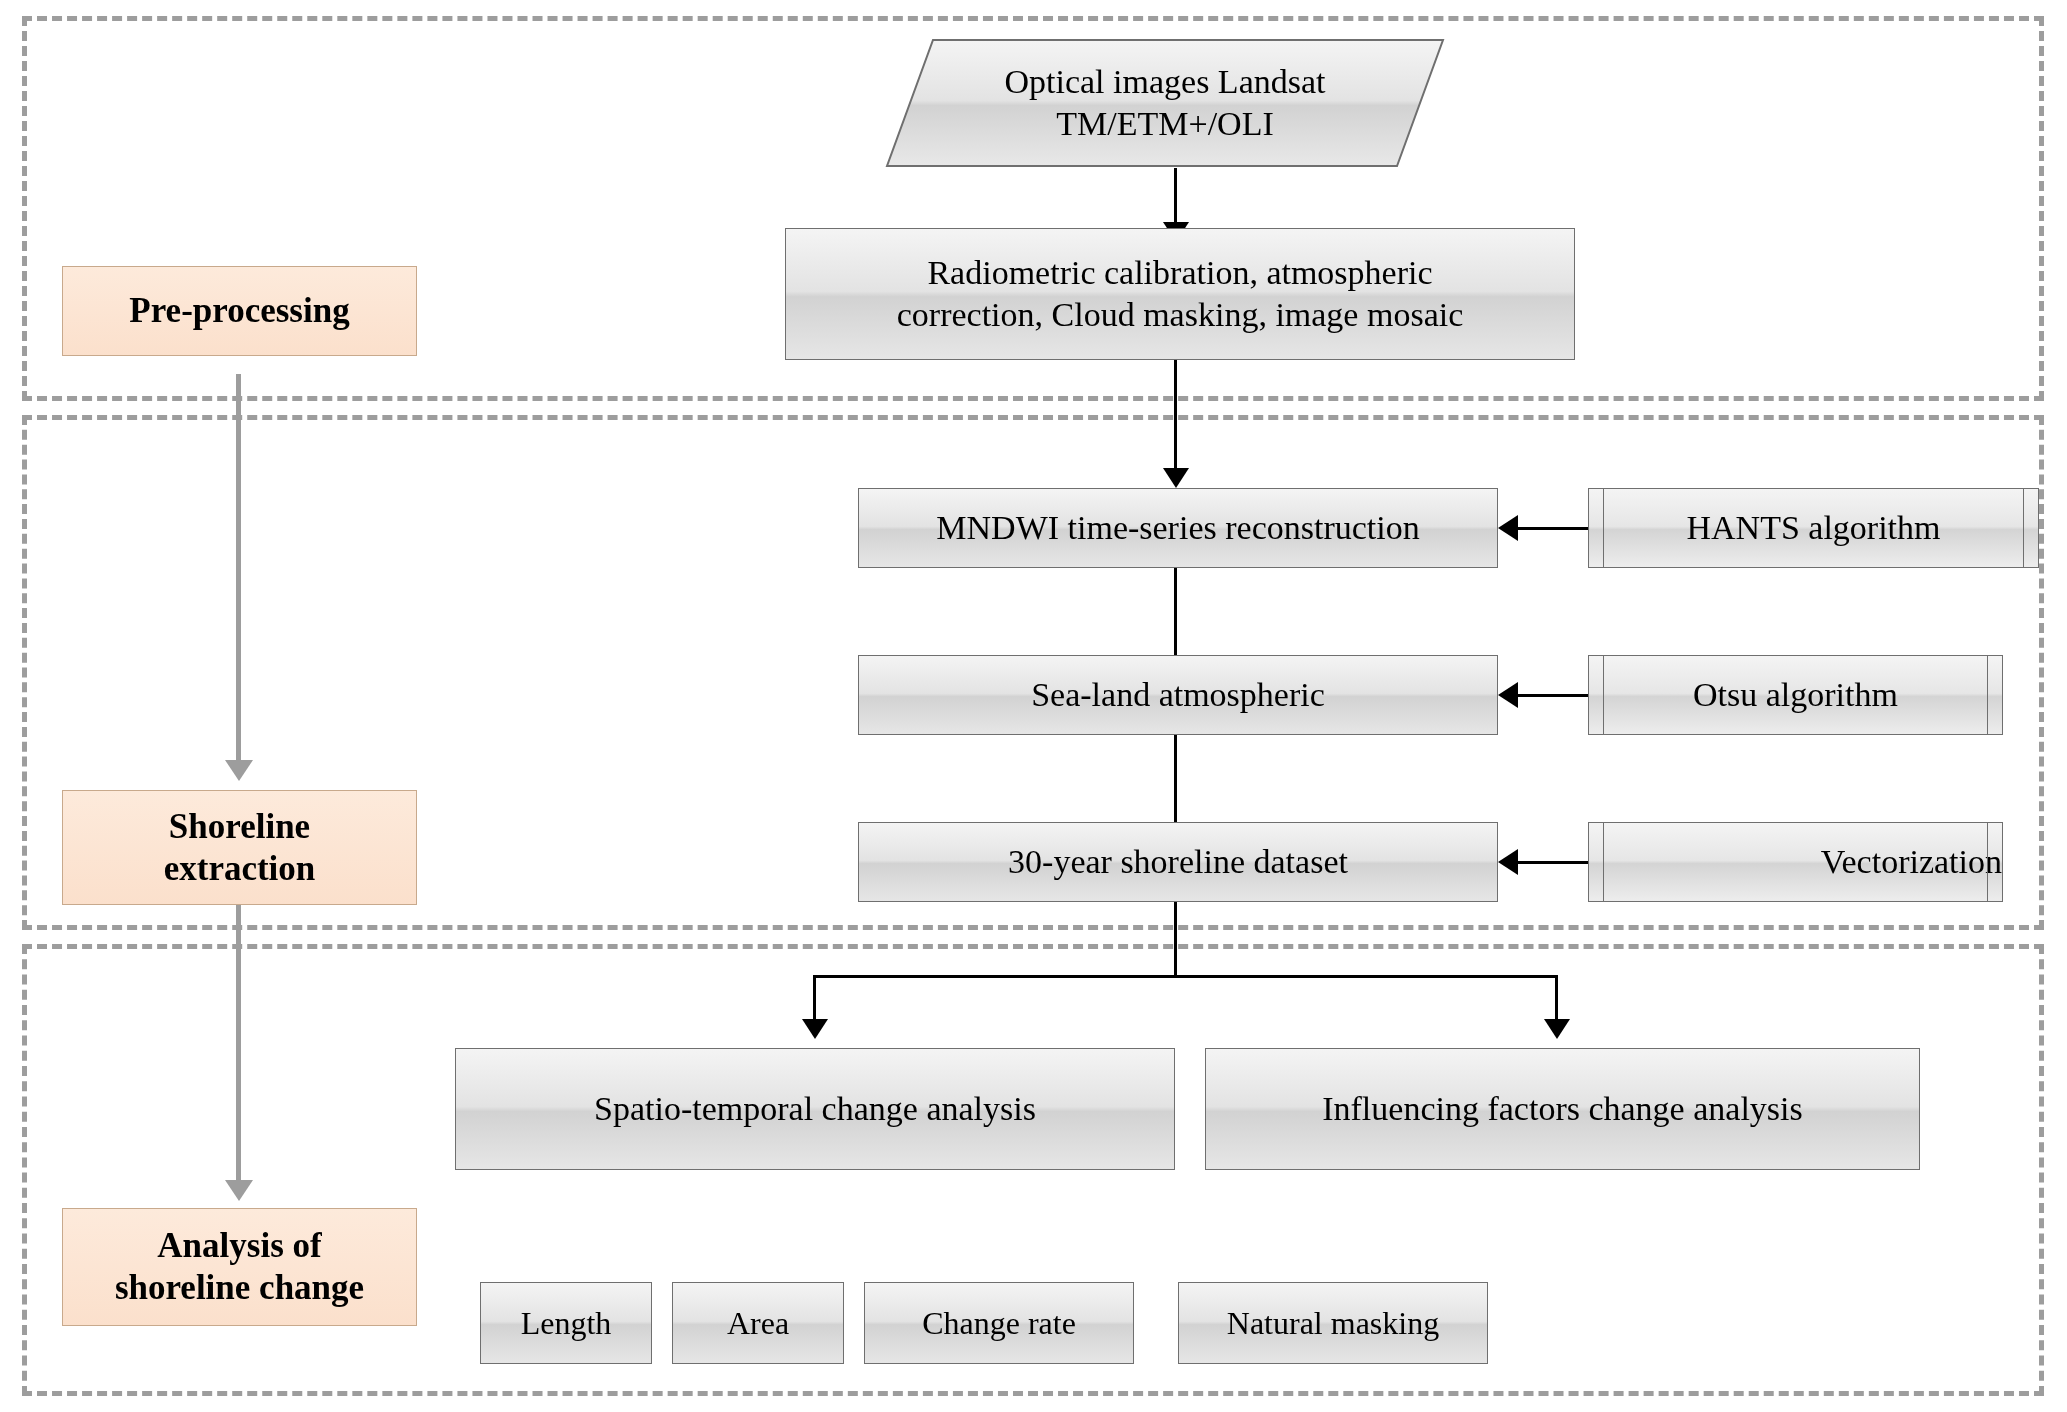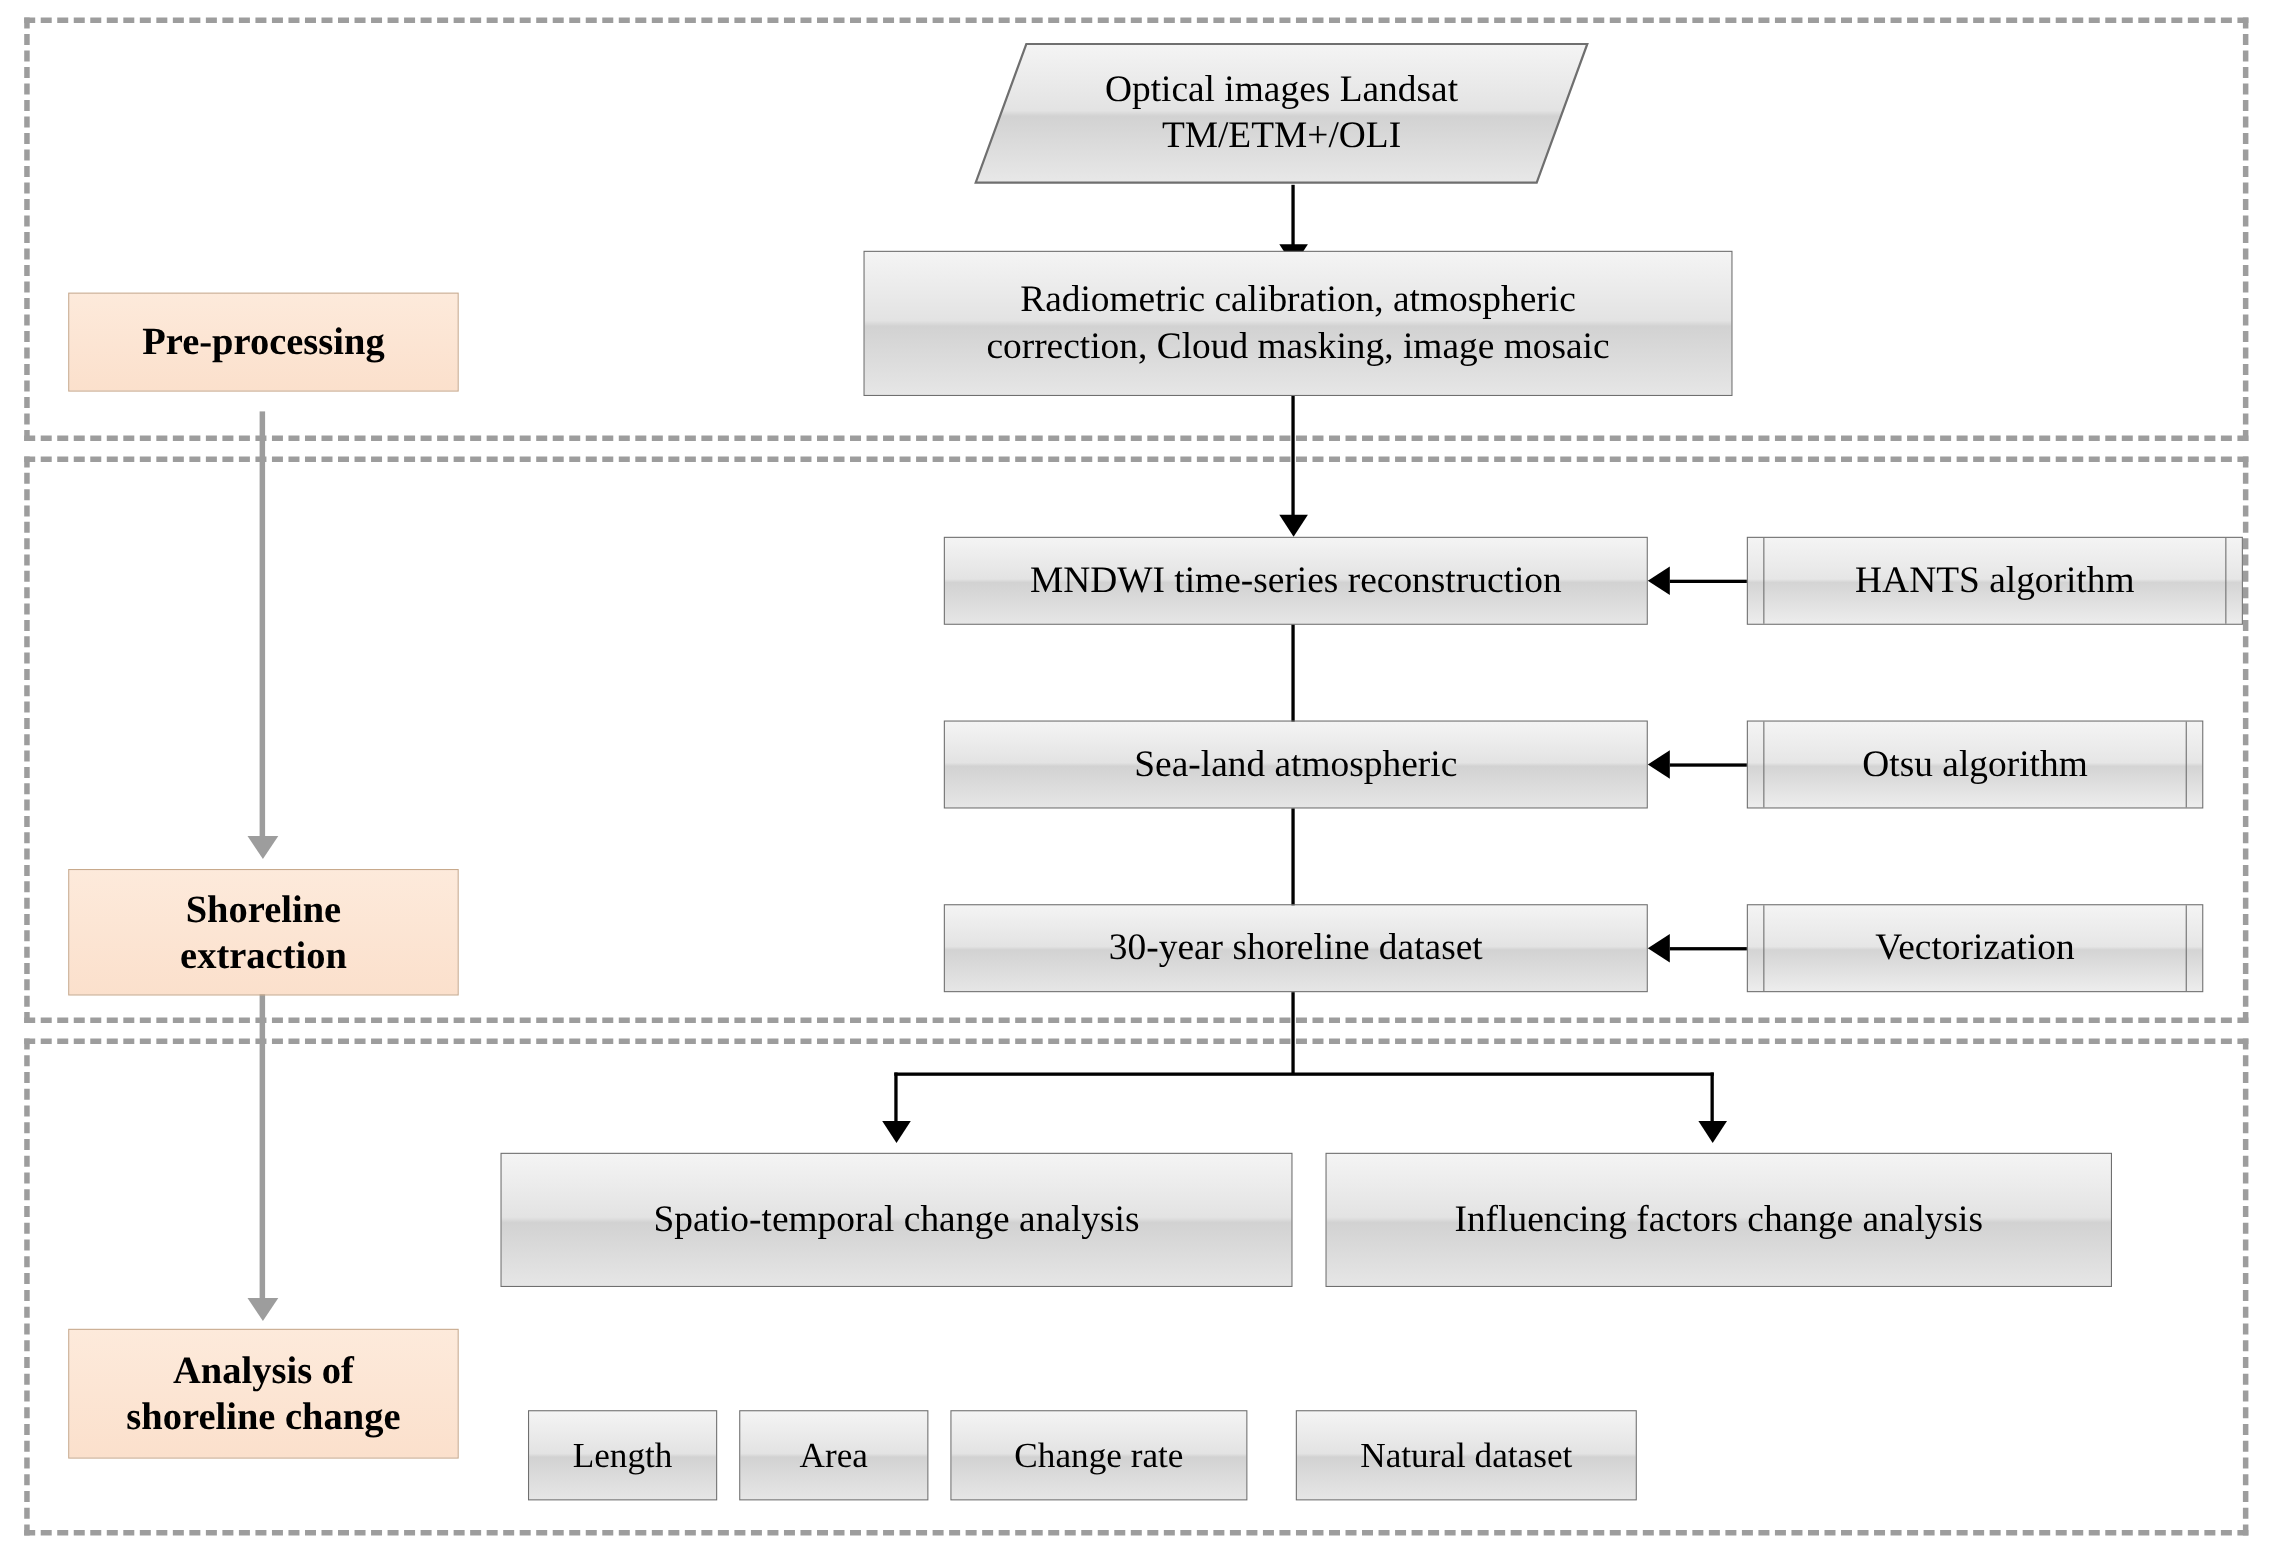--- a/index.html
+++ b/index.html
@@ -210,21 +210,21 @@
   <div class="ln ln-h" style="left:1518px; top:694px; width:70px;"></div>
   <div class="arrowhead arrow-left" style="left:1498px; top:682px;"></div>
 
   <div class="ln ln-v" style="left:1174px; top:735px; height:98px;"></div>
   <div class="arrowhead arrow-down" style="left:1163px; top:829px;"></div>
 
   <div class="node" style="left:858px; top:822px; width:640px; height:80px;">
     <span>30-year shoreline dataset</span>
   </div>
 
-  <div class="sub-node" style="left:1588px; top:822px; width:415px; height:80px;">
+  <div class="sub-node" style="left:1588px; top:822px; width:415px; height:80px;justify-content:flex-end;">
     <span>Vectorization</span>
   </div>
   <div class="ln ln-h" style="left:1518px; top:861px; width:70px;"></div>
   <div class="arrowhead arrow-left" style="left:1498px; top:849px;"></div>
 
   <div class="ln ln-v" style="left:1174px; top:902px; height:75px;"></div>
   <div class="ln ln-h" style="left:813px; top:975px; width:745px;"></div>
   <div class="ln ln-v" style="left:813px; top:975px; height:48px;"></div>
   <div class="arrowhead arrow-down" style="left:802px; top:1019px;"></div>
   <div class="ln ln-v" style="left:1555px; top:975px; height:48px;"></div>
@@ -240,16 +240,16 @@
   <div class="node small" style="left:480px; top:1282px; width:172px; height:82px;">
     <span>Length</span>
   </div>
   <div class="node small" style="left:672px; top:1282px; width:172px; height:82px;">
     <span>Area</span>
   </div>
   <div class="node small" style="left:864px; top:1282px; width:270px; height:82px;">
     <span>Change rate</span>
   </div>
   <div class="node small" style="left:1178px; top:1282px; width:310px; height:82px;">
-    <span>Natural dataset</span>
+    <span>Natural masking</span>
   </div>
 
 </div>
 
 </body></html>

